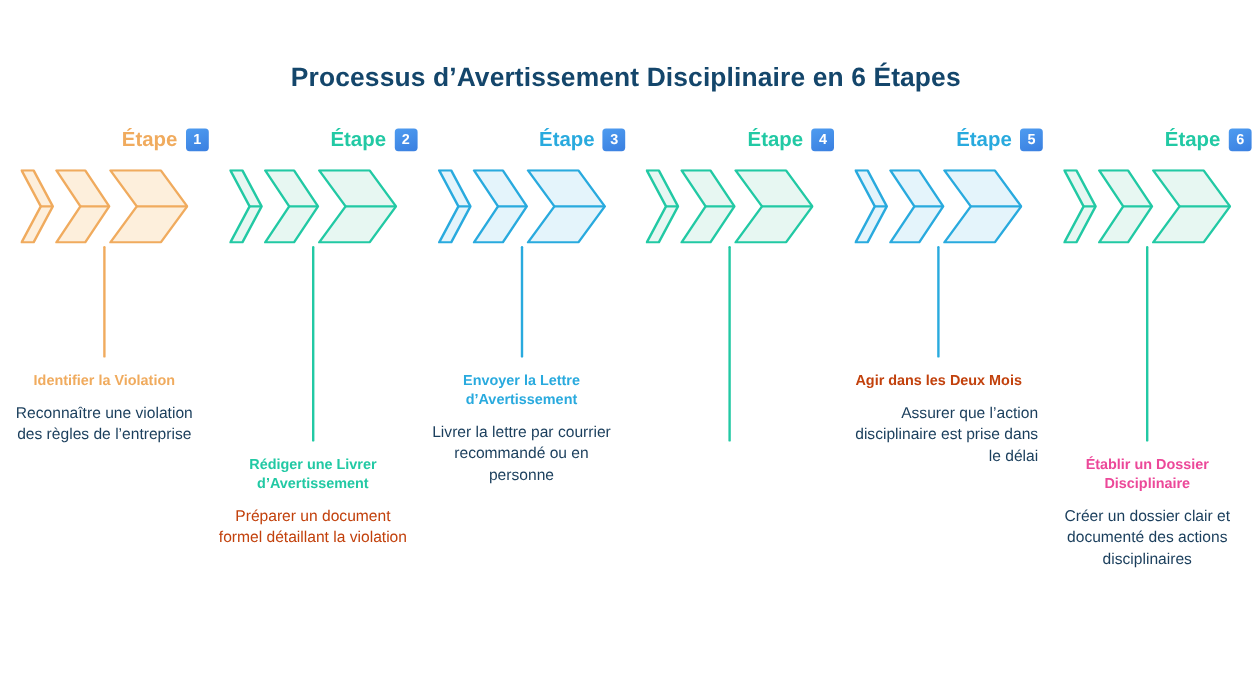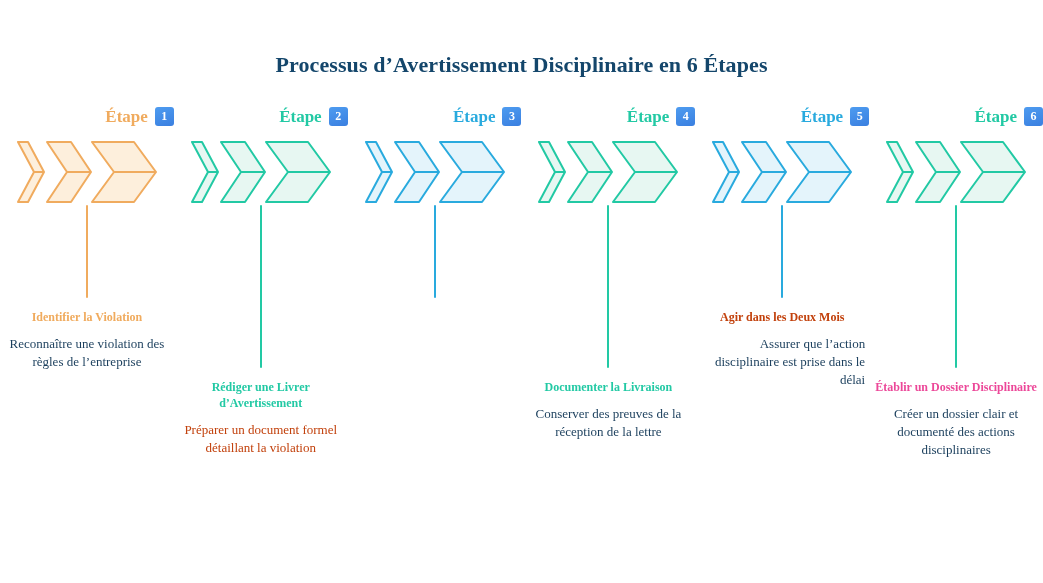--- a/index.html
+++ b/index.html
@@ -13,21 +13,20 @@
     font-family: "Liberation Sans", sans-serif;
     overflow: hidden;
     position: relative;
   }
 
   #infographic {
     position: relative;
     width: 1043px;
     height: 583px;
     background: #ffffff;
-    font-family: Liberation Serif, serif;
   }
 
   
   .page-title {
     position: absolute;
     top: 52px;
     left: 0;
     width: 1043px;
     text-align: center;
     font-size: 22px;
@@ -188,41 +187,41 @@
           <svg width="140" height="62" viewBox="0 0 140 62">
             <polygon points="1,1 11,1 27,31 11,61 1,61 17,31" fill="#e4f4fb" stroke="#29aade" stroke-width="2" stroke-linejoin="round"></polygon>
             <line x1="17" y1="31" x2="27" y2="31" stroke="#29aade" stroke-width="2"></line>
             <polygon points="30,1 54,1 74,31 54,61 30,61 50,31" fill="#e4f4fb" stroke="#29aade" stroke-width="2" stroke-linejoin="round"></polygon>
             <line x1="50" y1="31" x2="74" y2="31" stroke="#29aade" stroke-width="2"></line>
             <polygon points="75,1 117,1 139,31 117,61 75,61 97,31" fill="#e4f4fb" stroke="#29aade" stroke-width="2" stroke-linejoin="round"></polygon>
             <line x1="97" y1="31" x2="139" y2="31" stroke="#29aade" stroke-width="2"></line>
           </svg>
         </div>
         <div class="connector" style="top: 205px; height: 93px; background: rgb(41, 170, 222);"></div>
+        <div class="step-text" style="top: 310px;">
+          <div class="step-heading" style="color: rgb(41, 170, 222);">Envoyer la Lettre d’Avertissement</div>
+          <div class="step-desc" style="color: rgb(26, 62, 92);">Livrer la lettre par courrier recommandé ou en personne</div>
+        </div>
       </div>
       <div class="step-col">
         <div class="step-label">
           <span class="step-label-text" style="color: rgb(34, 201, 164);">Étape</span>
           <span class="step-badge">4</span>
         </div>
         <div class="chevrons">
           <svg width="140" height="62" viewBox="0 0 140 62">
             <polygon points="1,1 11,1 27,31 11,61 1,61 17,31" fill="#e7f7f2" stroke="#22c9a4" stroke-width="2" stroke-linejoin="round"></polygon>
             <line x1="17" y1="31" x2="27" y2="31" stroke="#22c9a4" stroke-width="2"></line>
             <polygon points="30,1 54,1 74,31 54,61 30,61 50,31" fill="#e7f7f2" stroke="#22c9a4" stroke-width="2" stroke-linejoin="round"></polygon>
             <line x1="50" y1="31" x2="74" y2="31" stroke="#22c9a4" stroke-width="2"></line>
             <polygon points="75,1 117,1 139,31 117,61 75,61 97,31" fill="#e7f7f2" stroke="#22c9a4" stroke-width="2" stroke-linejoin="round"></polygon>
             <line x1="97" y1="31" x2="139" y2="31" stroke="#22c9a4" stroke-width="2"></line>
           </svg>
         </div>
         <div class="connector" style="top: 205px; height: 163px; background: rgb(34, 201, 164);"></div>
-        <div class="step-text" style="top: 380px;">
-          <div class="step-heading" style="color: rgb(34, 201, 164);">Documenter la Livraison</div>
-          <div class="step-desc" style="color: rgb(26, 62, 92);">Conserver des preuves de la réception de la lettre</div>
-        </div>
       </div>
       <div class="step-col">
         <div class="step-label">
           <span class="step-label-text" style="color: rgb(41, 170, 222);">Étape</span>
           <span class="step-badge">5</span>
         </div>
         <div class="chevrons">
           <svg width="140" height="62" viewBox="0 0 140 62">
             <polygon points="1,1 11,1 27,31 11,61 1,61 17,31" fill="#e4f4fb" stroke="#29aade" stroke-width="2" stroke-linejoin="round"></polygon>
             <line x1="17" y1="31" x2="27" y2="31" stroke="#29aade" stroke-width="2"></line>

